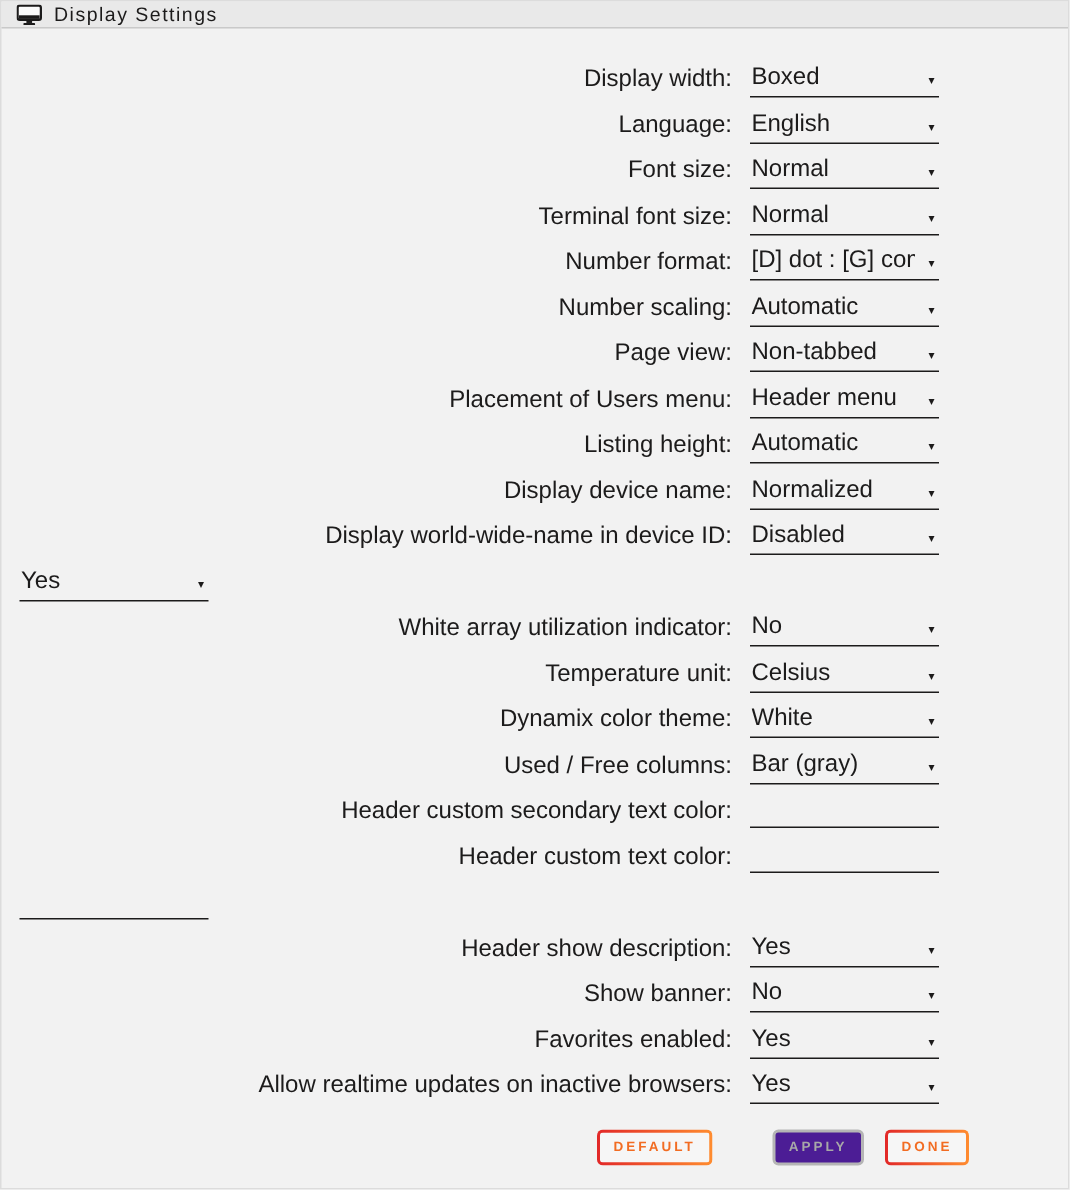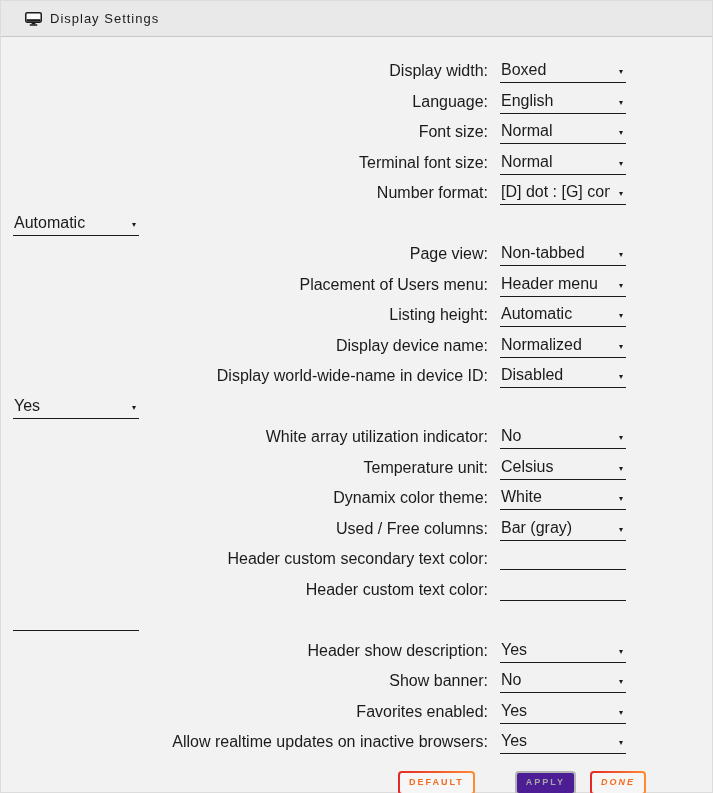--- a/index.html
+++ b/index.html
@@ -10,27 +10,27 @@
     color: #1c1b1b;
     overflow: hidden;
   }
   .page {
     width: 713px; height: 793px;
     box-sizing: border-box;
     border: 1px solid #dcdcdc;
     background: #f2f2f2;
   }
   .titlebar {
-    height: 36px;
+    height: 18px;
     box-sizing: border-box;
     background: #e9e9e9;
     border-bottom: 1px solid #c9c9c9;
     display: flex;
     align-items: center;
-    padding-left: 24px;
+    padding-left: 10px;
   }
   .titlebar .icon { display: inline-flex; margin-right: 8px; }
   .title {
     font-size: 13px;
     letter-spacing: 1px;
     color: #1c1b1b;
   }
   .form { padding-top: 19px; }
   .row {
     height: 30.5px;
@@ -111,21 +111,21 @@
       linear-gradient(#f6f6f6, #f6f6f6) padding-box,
       linear-gradient(90deg, #e22828, #ff8c2f) border-box;
   }
   .btn.disabled {
     color: #a8a8a8;
     border: 2px solid #b5b5b5;
     background: #4c1d95;
     cursor: default;
   }
   .btn-apply { margin-left: 40px; }
-  .btn-done  { margin-left: 14px; font-style: italic; }
+  .btn-done  { margin-left: 14px; }
 </style>
 </head>
 <body>
 
 <div class="page">
 
   <div class="titlebar">
     <span class="icon">
       <svg width="17" height="14" viewBox="0 0 17 14">
         <rect x="0.75" y="0.75" width="15.5" height="9.5" rx="1.4" fill="#fbfbfb" stroke="#1c1b1b" stroke-width="1.5"></rect>
@@ -167,20 +167,21 @@
   </div>
 
   <div class="row">
     <label class="lbl">Number format:</label>
     <div class="ctrl">
           <span class="select-wrap"><select><option>[D] dot : [G] comma</option></select><span class="arrow">▾</span></span>
         </div>
   </div>
 
   <div class="row">
+    <label class="lbl">Number scaling:</label>
     <div class="ctrl">
           <span class="select-wrap"><select><option>Automatic</option></select><span class="arrow">▾</span></span>
         </div>
   </div>
 
   <div class="row">
     <label class="lbl">Page view:</label>
     <div class="ctrl">
           <span class="select-wrap"><select><option>Non-tabbed</option></select><span class="arrow">▾</span></span>
         </div>

